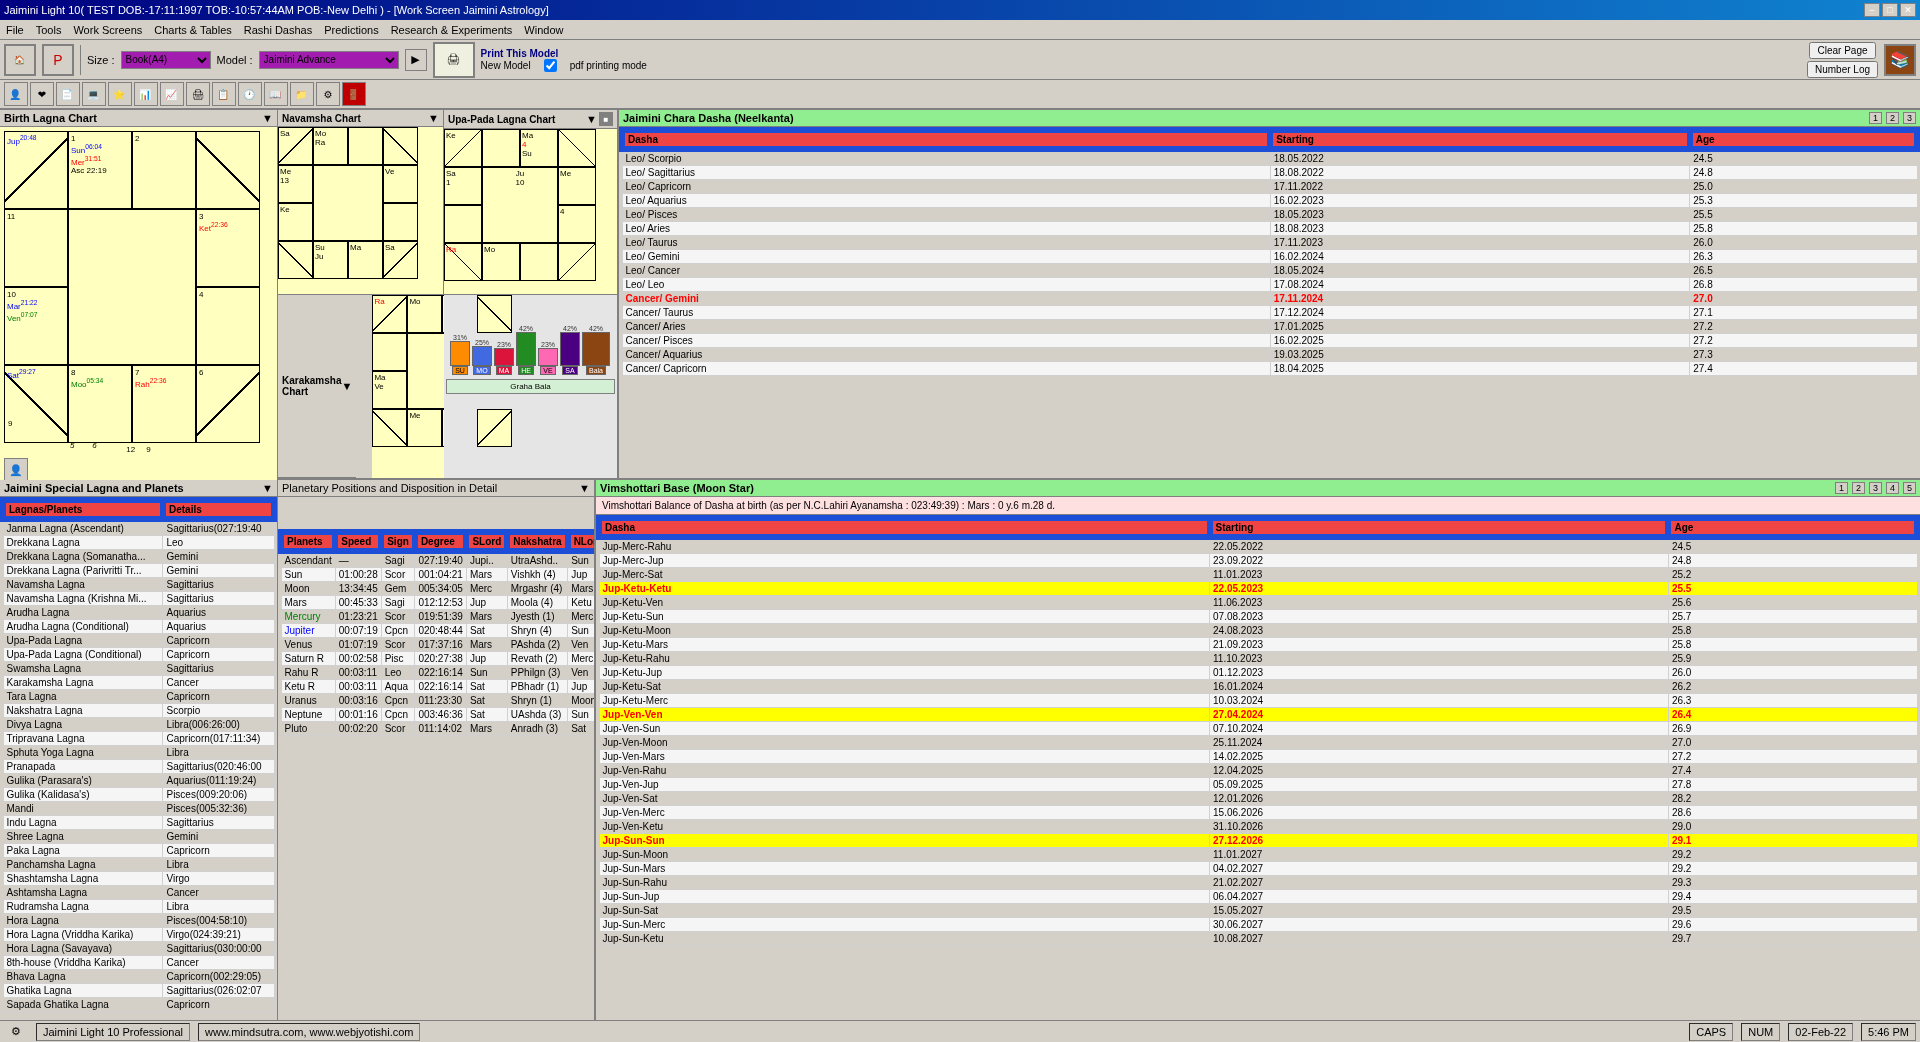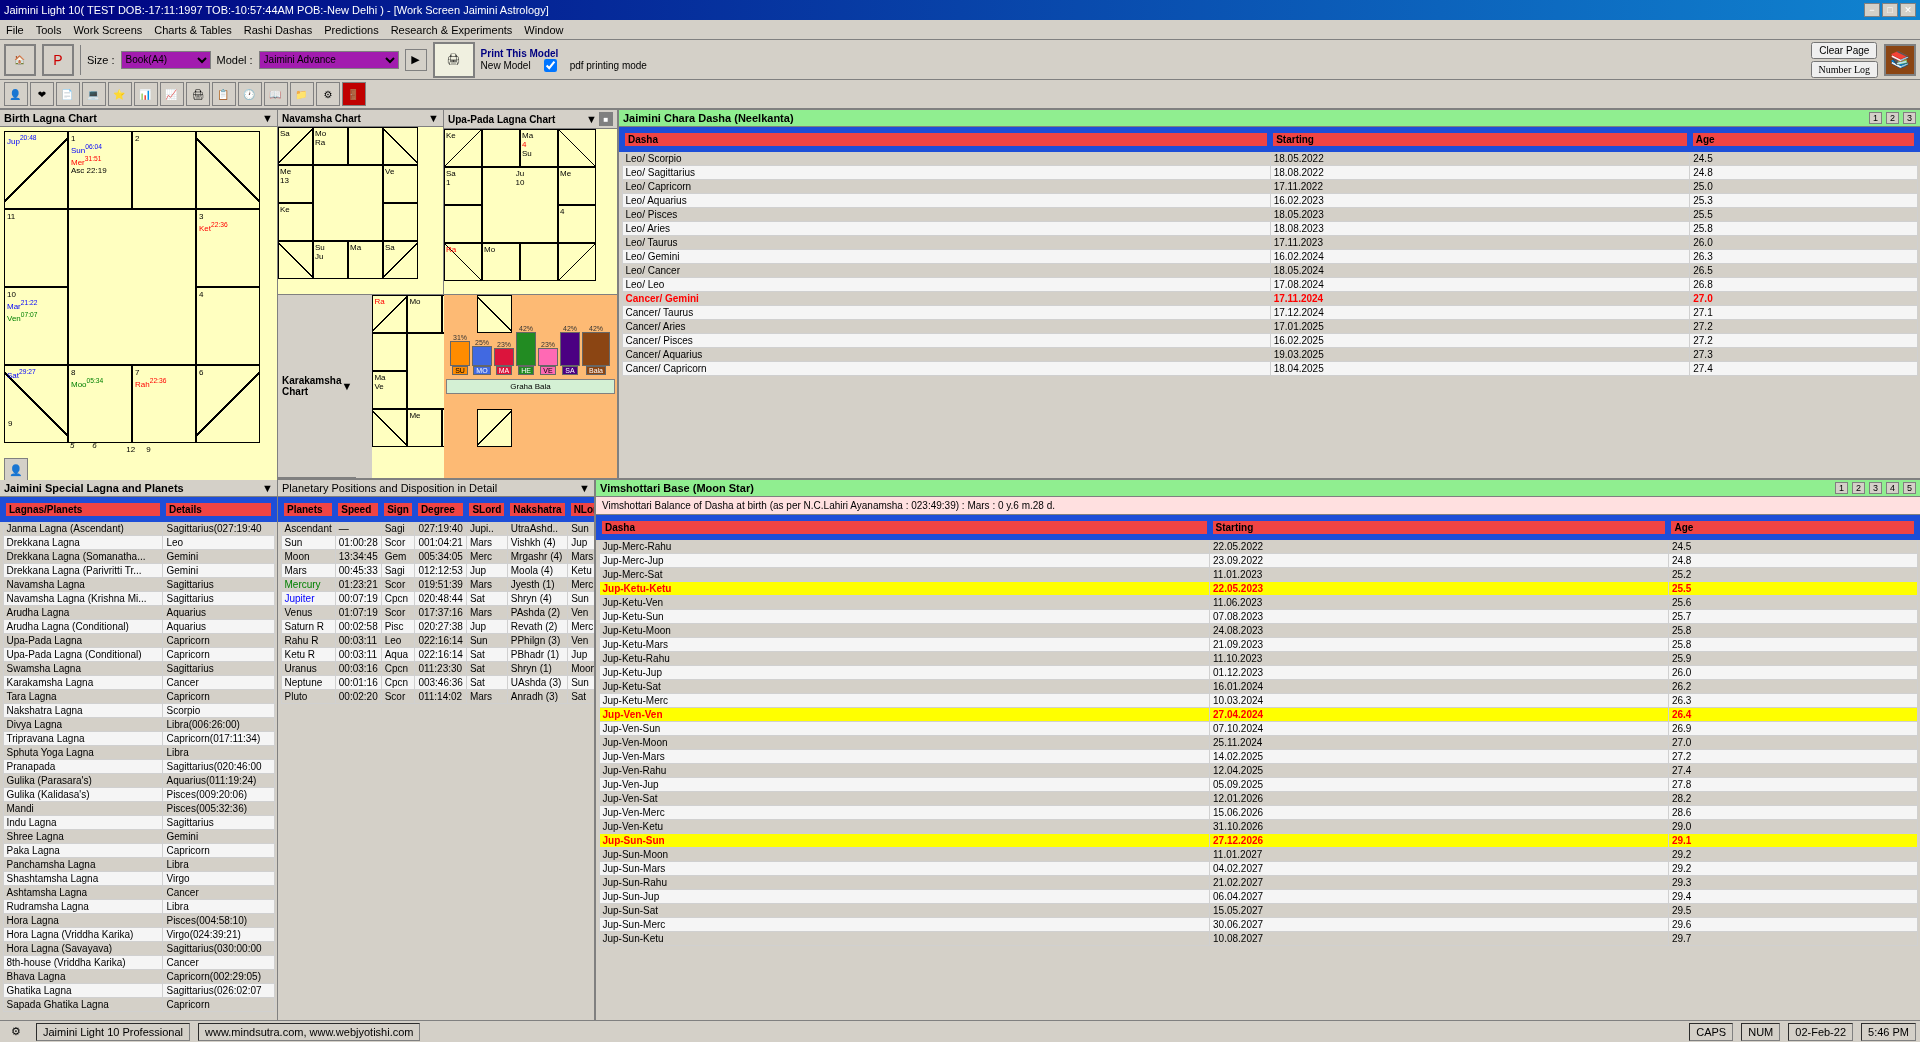--- a/index.html
+++ b/index.html
@@ -79,21 +79,21 @@
     <span style="font-weight:bold;color:#000080;">Print This Model</span>
     <div style="display:flex;align-items:center;gap:13px;">
       <span>New Model</span>
       <input type="checkbox" checked="" style="">
       <span>pdf printing mode</span>
     </div>
   </div>
   <div style="flex:1;"></div>
   <div style="display:flex;flex-direction:column;align-items:center;gap:2px;">
     <button style="font-size:10px;padding:1px 6px;">Clear Page</button>
-    <button style="font-size:10px;padding:1px 6px;font-family:Liberation Serif, serif;">Number Log</button>
+    <button style="font-size:10px;padding:1px 6px;">Number Log</button>
   </div>
   <div style="width:32px;height:32px;background:#8b4513;border:2px solid #808080;display:flex;align-items:center;justify-content:center;color:white;font-size:16px;">📚</div>
 </div>
 
 <div style="background:#d4d0c8; border-bottom:2px solid #808080; padding:1px 4px; display:flex; align-items:center; gap:2px; height:30px; flex-wrap:wrap;">
   <div style="width:24px;height:24px;background:#d4d0c8;border:1px solid #808080;display:flex;align-items:center;justify-content:center;font-size:10px;cursor:pointer;">👤</div>
   <div style="width:24px;height:24px;background:#d4d0c8;border:1px solid #808080;display:flex;align-items:center;justify-content:center;font-size:10px;cursor:pointer;">❤</div>
   <div style="width:24px;height:24px;background:#d4d0c8;border:1px solid #808080;display:flex;align-items:center;justify-content:center;font-size:10px;cursor:pointer;">📄</div>
   <div style="width:24px;height:24px;background:#d4d0c8;border:1px solid #808080;display:flex;align-items:center;justify-content:center;font-size:10px;cursor:pointer;">💻</div>
   <div style="width:24px;height:24px;background:#d4d0c8;border:1px solid #808080;display:flex;align-items:center;justify-content:center;font-size:10px;cursor:pointer;">⭐</div>
@@ -285,21 +285,21 @@
             <span style="position:relative;z-index:1; color:red;">Ra</span>
           </div>
           <div style="border:1px solid #000;background:#ffffc0;padding:1px;">Mo</div>
           <div style="border:1px solid #000;background:#ffffc0;padding:1px;"></div>
           <div style="border:1px solid #000;background:#ffffc0;padding:1px;position:relative;">
             <div style="position:absolute;top:0;left:0;right:0;bottom:0;background:linear-gradient(315deg,transparent 49%,black 49%,black 51%,transparent 51%);"></div>
           </div>
         </div>
       </div>
 
-      <div style="flex:1; background:#fdba74; overflow:hidden; padding:4px 2px;">
+      <div style="flex:1; background:#e5e5e5; overflow:hidden; padding:4px 2px;">
         <div style="display:flex; align-items:flex-end; gap:2px; height:80px; padding:4px;">
           <div style="display:flex;flex-direction:column;align-items:center;">
             <div style="font-size:7px;color:#333;">31%</div>
             <div style="width:20px;height:25px;background:#ff8c00;border:1px solid #666;"></div>
             <div style="font-size:7px;background:#ff8c00;border:1px solid #666;padding:0 2px;">SU</div>
           </div>
           <div style="display:flex;flex-direction:column;align-items:center;">
             <div style="font-size:7px;color:#333;">25%</div>
             <div style="width:20px;height:20px;background:#4169e1;border:1px solid #666;"></div>
             <div style="font-size:7px;background:#4169e1;color:white;border:1px solid #666;padding:0 2px;">MO</div>
@@ -599,21 +599,21 @@
             </tbody>
         </table>
       </div>
     </div>
 
     <div style="width:318px; border-right:2px solid #808080; display:flex;flex-direction:column; overflow:hidden;">
       <div style="background:#d4d0c8; border-bottom:1px solid #808080; padding:2px 4px; display:flex; align-items:center; justify-content:space-between;">
         <span style="font-weight:normal;">Planetary Positions and Disposition in Detail</span>
         <span style="cursor:pointer;">▼</span>
       </div>
-      <div style="flex:1; overflow-y:auto;">
+      <div style="flex:1; overflow-y:auto;margin-top:32px;">
         <table class="data-table" style="font-size:9px;">
           <thead>
             <tr>
               <th>Planets</th>
               <th>Speed</th>
               <th>Sign</th>
               <th>Degree</th>
               <th>SLord</th>
               <th>Nakshatra</th>
               <th>NLord</th>

